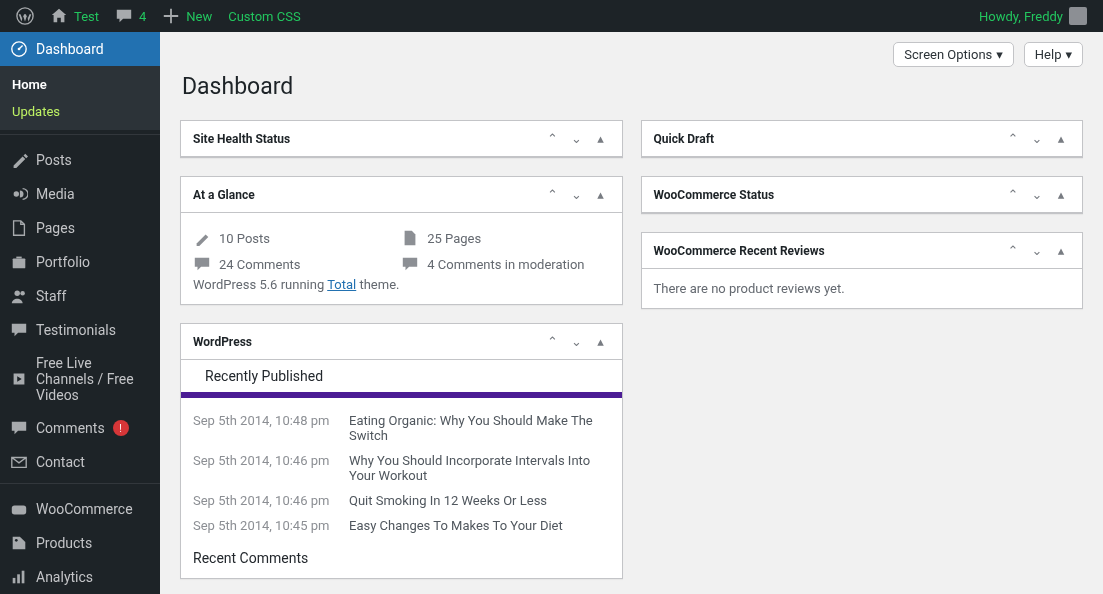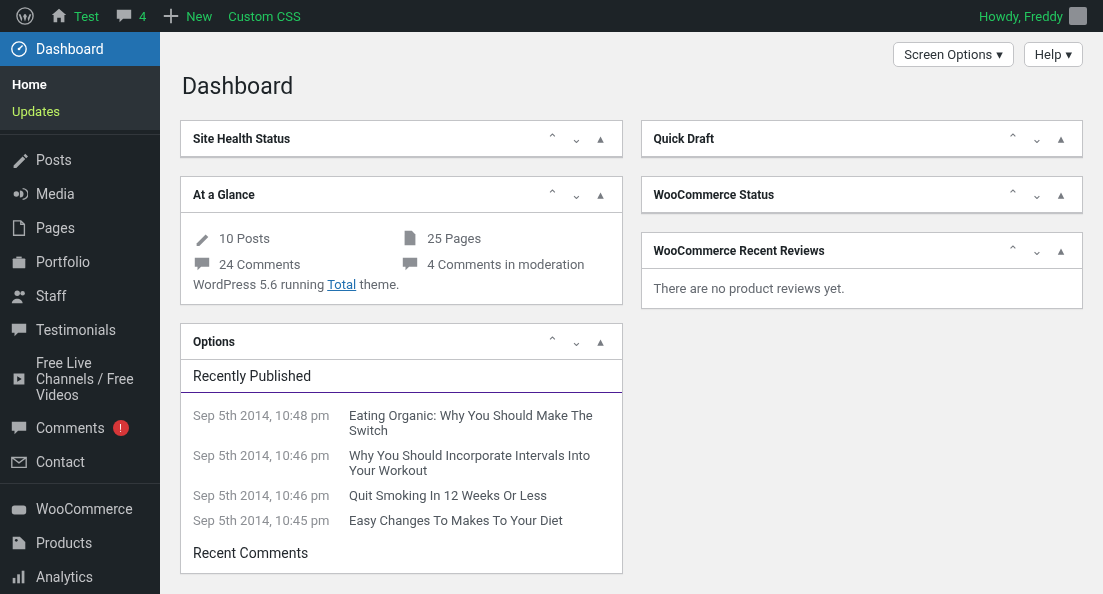--- a/index.html
+++ b/index.html
@@ -41,21 +41,21 @@
 .widget-ctrls { display: flex; gap: 6px; }
 .widget-ctrls span { cursor: pointer; color: #787c82; width: 18px; text-align: center; }
 .widget-body { padding: 12px; }
 
 .glance-row { display: flex; }
 .glance-item { flex: 1; display: flex; align-items: center; gap: 8px; padding: 4px 0; color: #646970; }
 .glance-item svg { width: 18px; height: 18px; fill: #8c8f94; }
 .glance-version { color: #646970; margin-top: 0; }
 .glance-version a { color: #2271b1; text-decoration: underline; }
 
-.activity-sub { padding: 8px 12px; font-size: 14px; color: #23282d; border-bottom: 1px solid #4c1d95; margin: -12px -12px 10px -12px; }
+.activity-sub { padding: 8px 24px; font-size: 14px; color: #23282d; border-bottom: 6px solid #4c1d95; margin: -12px -12px 10px -12px; }
 .activity-row { display: flex; gap: 16px; padding: 5px 0; font-size: 13px; }
 .activity-date { color: #8c8f94; width: 140px; flex-shrink: 0; }
 .activity-title { color: #50575e; }
 .recent-comments-h { margin-top: 12px; font-size: 14px; color: #23282d; }
 .empty-reviews { color: #646970; }
 </style>
 </head>
 <body>
 
 <div class="adminbar">
@@ -254,21 +254,21 @@
                   </svg>
                   <span>4 Comments in moderation</span>
                 </div>
             </div>
             <div class="glance-version"><span>WordPress 5.6 running </span><a href="#">Total</a><span> theme.</span></div>
           </div>
         </div>
 
         <div class="widget">
           <div class="widget-header">
-            <span class="widget-title">Options</span>
+            <span class="widget-title">WordPress</span>
             <div class="widget-ctrls">
                 <span>⌃</span>
                 <span>⌄</span>
                 <span>▴</span>
               </div>
           </div>
           <div class="widget-body">
             <div class="activity-sub">Recently Published</div>
             <div id="activity-list">
                 <div class="activity-row">

